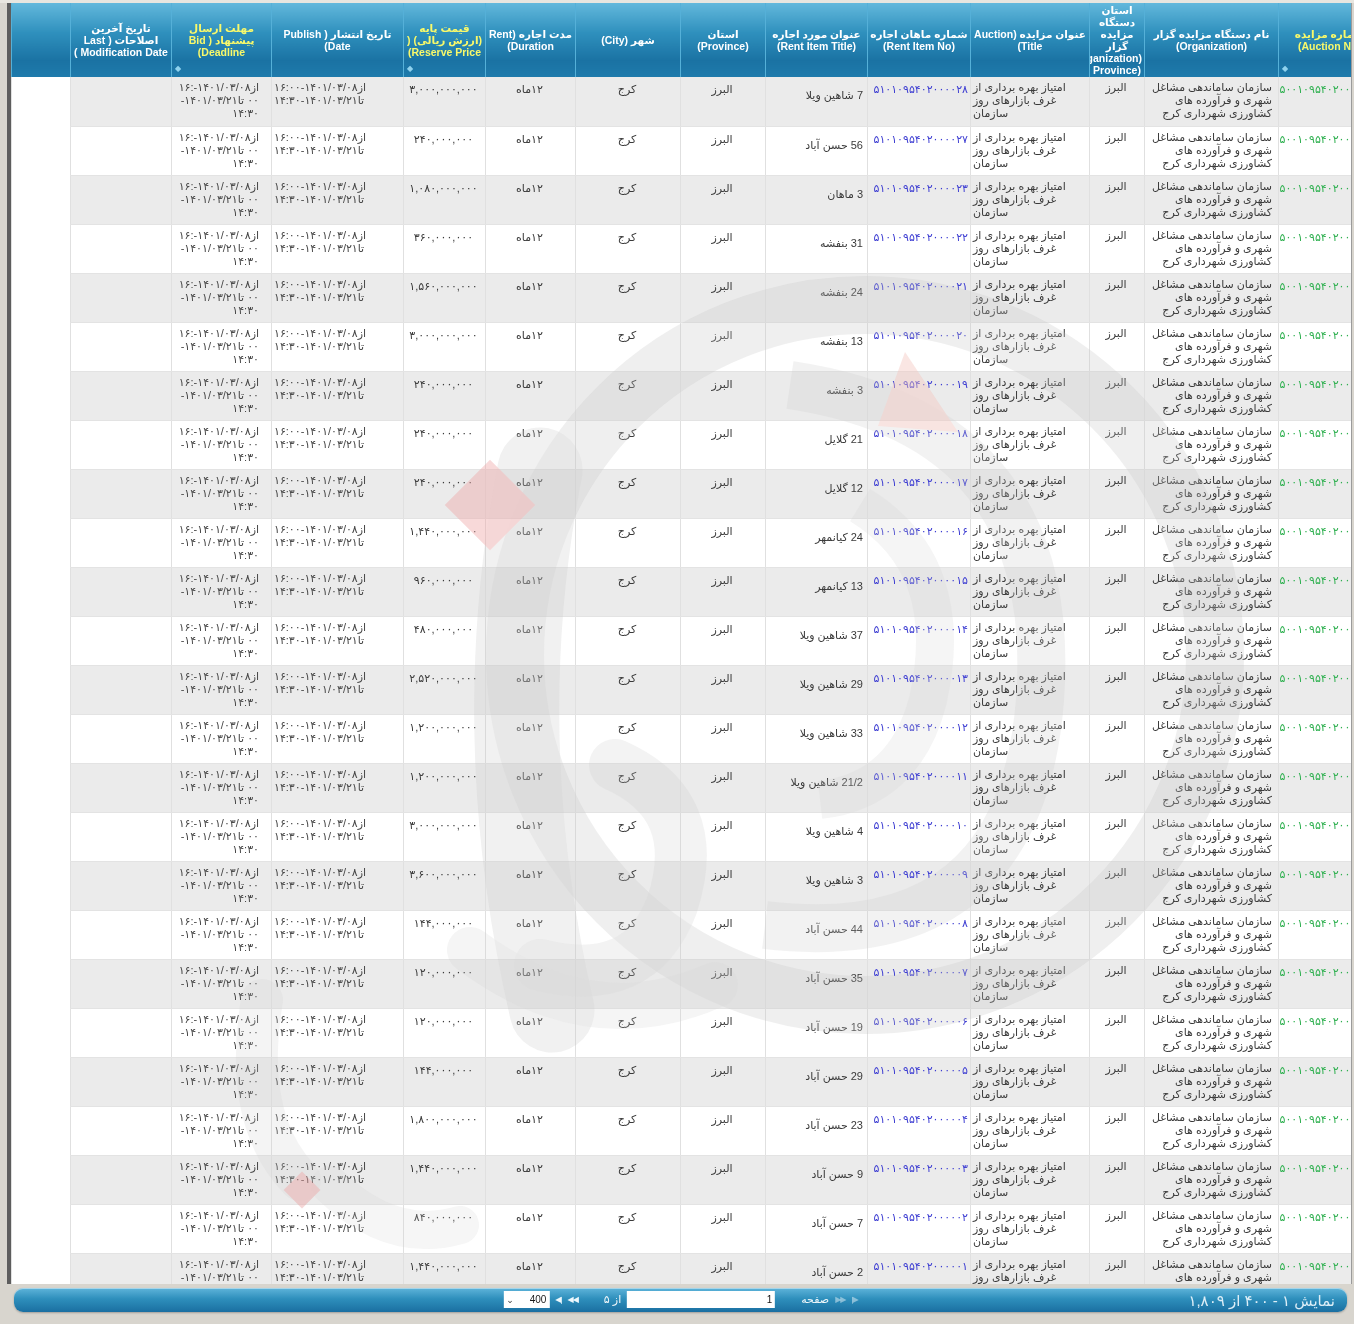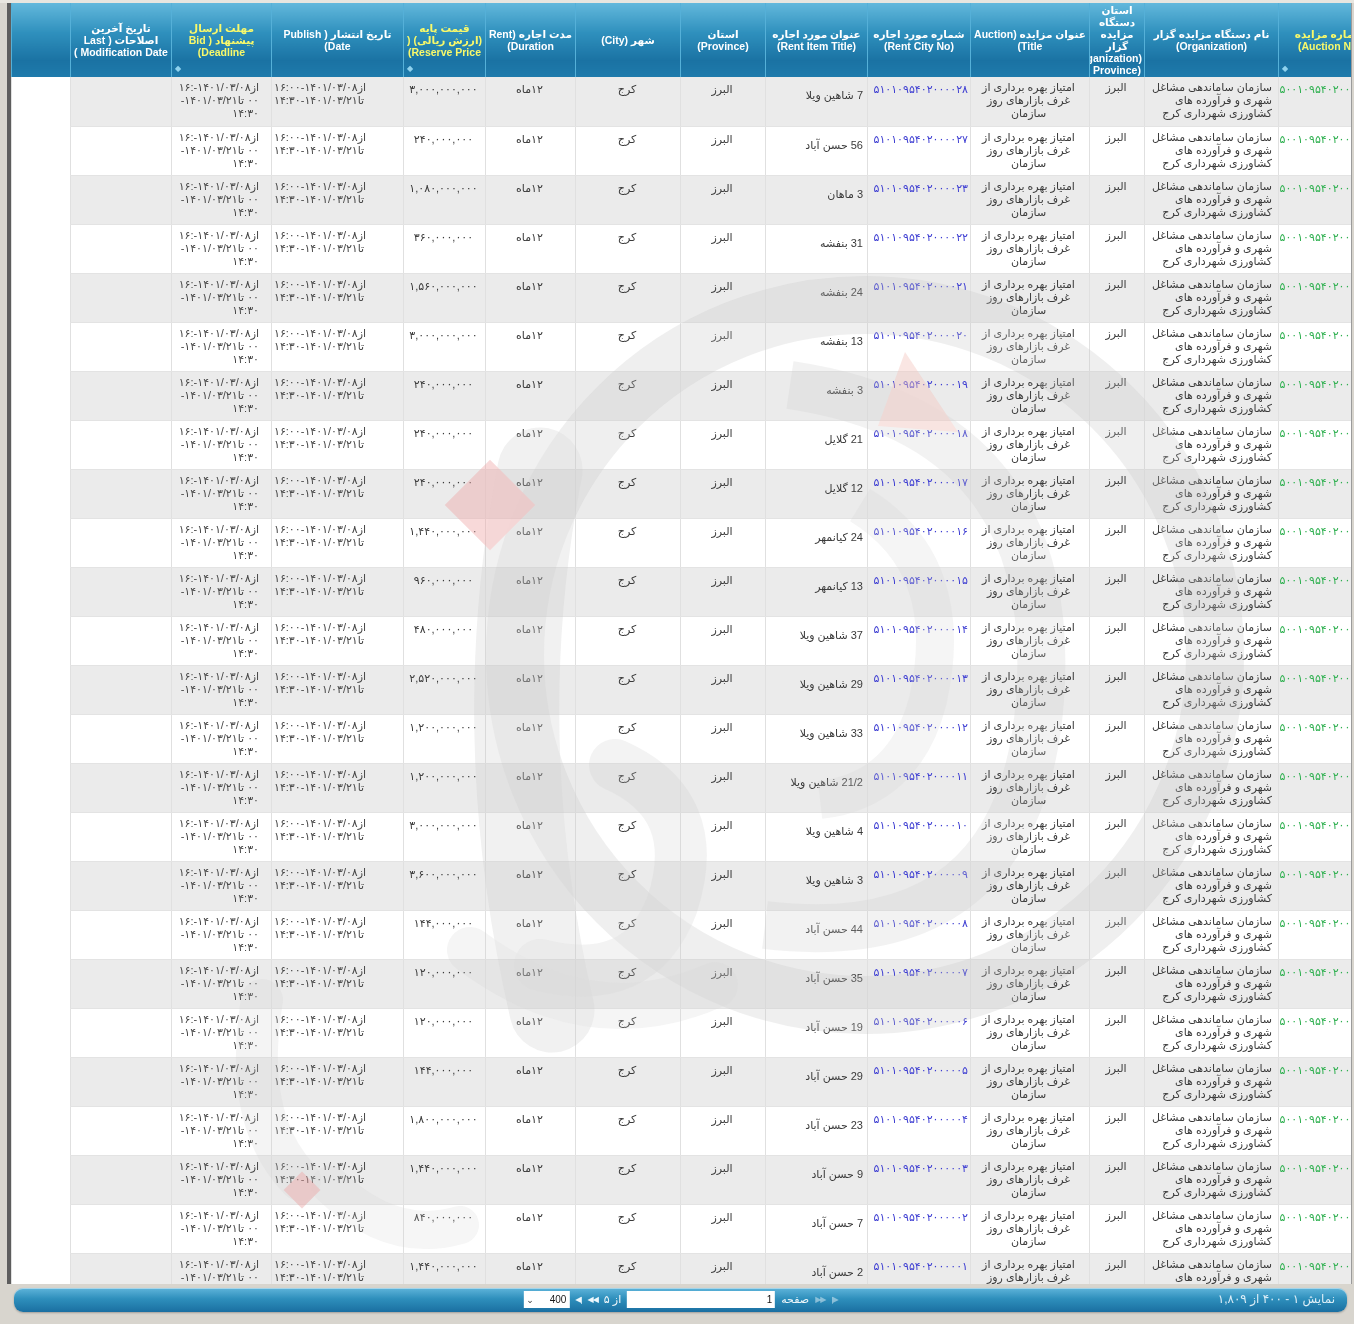--- a/index.html
+++ b/index.html
@@ -27,21 +27,21 @@
   tbody tr.g td{background:#ebebeb;}
   tbody tr.w td{background:#ffffff;}
   tbody td{
     vertical-align:top;font-size:11px;color:#3a3a3a;line-height:13px;
     border-left:1px solid #e0e0e0;border-bottom:1px solid #e3e3e3;
     padding:4px 4px 0 2px;overflow:hidden;
   }
   td.c-auction_no{text-align:right;color:#2fb050;padding-right:6px;padding-top:6px;letter-spacing:.4px;}
   td.c-org{text-align:right;padding-right:6px;}
   td.c-org_prov{text-align:center;}
-  td.c-title{text-align:center;padding-right:5px;}
+  td.c-title{text-align:left;padding-right:5px;}
   td.c-item_no{text-align:right;padding-right:2px;padding-top:6px;letter-spacing:.2px;margin-left:25px;}
   td.c-item_no a{color:#3d3dd2;text-decoration:none;}
   td.c-item_title{text-align:right;padding-right:4px;padding-top:12px;}
   td.c-prov,td.c-city,td.c-dur{text-align:center;padding-top:6px;}
   td.c-price{text-align:center;padding-top:6px;}
   td.c-publish{text-align:left;padding:4px 8px 0 2px;white-space:pre-line;color:#474747;}
   td.c-deadline{text-align:right;padding:4px 12px 0 6px;white-space:pre-line;word-break:break-all;color:#474747;}
   td.c-blank{background:#ffffff !important;border-bottom:none;}
   .watermark{position:absolute;top:0;left:0;width:1354px;height:1324px;pointer-events:none;z-index:30;}
   .pager{
@@ -49,47 +49,47 @@
     background:linear-gradient(180deg,#5fb4da 0%,#2e8fbc 45%,#1a6fa1 100%);
     border-radius:9px;box-shadow:inset 0 1px 0 rgba(255,255,255,.45), 0 1px 2px rgba(0,0,0,.25);
     direction:rtl;
   }
   .pager-center{
     position:absolute;top:3px;left:50%;transform:translateX(-50%);
     display:flex;flex-direction:row;align-items:center;gap:6px;direction:rtl;
   }
   .pbtn{font-size:8px;color:#eef8fd;cursor:pointer;letter-spacing:-1px;line-height:17px;}
   .pbtn.dis{color:rgba(255,255,255,.45);cursor:default;}
-  .plabel{color:#f2f8fb;font-size:11px;line-height:17px;}
+  .plabel{color:#f2f8fb;font-size:11px;line-height:17px;margin-left:20px;}
   .pinput{
     width:142px;height:17px;border:none;background:#ffffff;font-size:10px;color:#111;
     text-align:right;padding:0 3px;direction:ltr;font-family:"Liberation Sans","DejaVu Sans",sans-serif;
   }
   .psize{
     width:40px;height:17px;background:#ffffff;color:#1a1a1a;font-size:10px;
     display:flex;flex-direction:row-reverse;justify-content:space-between;align-items:center;
     padding:0 3px;cursor:pointer;direction:ltr;
   }
   .psize .chev{color:#3a3a3a;font-size:9px;line-height:10px;}
-  .pshow{position:absolute;top:4px;right:12px;color:#ddeef7;font-size:12px;direction:rtl;}
+  .pshow{position:absolute;top:4px;right:12px;color:#ddeef7;font-size:15px;direction:rtl;}
 </style>
 </head>
 <body>
 
 <div class="topstrip"></div>
 
 <div class="frame">
   <table class="grid">
     <thead>
       <tr>
           <th class="yl" style="width: 97px;"><span>شماره مزایده (Auction No)</span><span class="sort">◆</span></th>
           <th style="width: 129px;"><span>نام دستگاه مزایده گزار (Organization)</span></th>
           <th style="width: 50px;"><span>استان دستگاه مزایده گزار (Organization) (Province</span></th>
           <th style="width: 114px;"><span>عنوان مزایده (Auction Title)</span></th>
-          <th style="width: 98px;"><span>شماره مورد اجاره (Rent City No)</span></th>
+          <th style="width: 98px;"><span>شماره ماهان اجاره (Rent Item No)</span></th>
           <th style="width: 97px;"><span>عنوان مورد اجاره (Rent Item Title)</span></th>
           <th style="width: 80px; text-align: center;"><span>استان (Province)</span></th>
           <th style="width: 100px;"><span>شهر (City)</span></th>
           <th style="width: 85px;"><span>مدت اجاره (Rent Duration)</span></th>
           <th class="yl" style="width: 77px;"><span>قیمت پایه (ارزش ریالی) ( Reserve Price)</span><span class="sort">◆</span></th>
           <th style="width: 127px;"><span>تاریخ انتشار ( Publish Date)</span></th>
           <th class="yl" style="width: 95px;"><span>مهلت ارسال پیشنهاد ( Bid Deadline)</span><span class="sort">◆</span></th>
           <th style="width: 96px;"><span>تاریخ آخرین اصلاحات ( Last Modification Date )</span></th>
           <th style="width: 54px;"><span></span></th>
         </tr>

